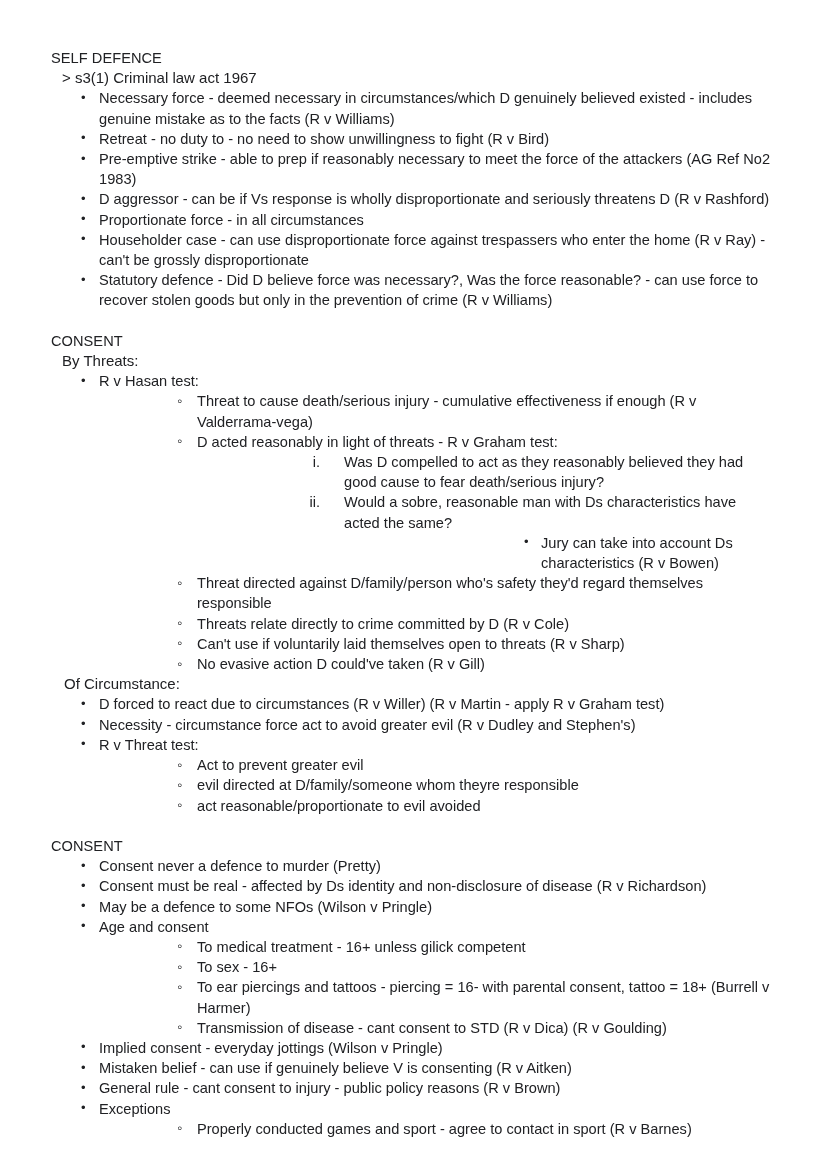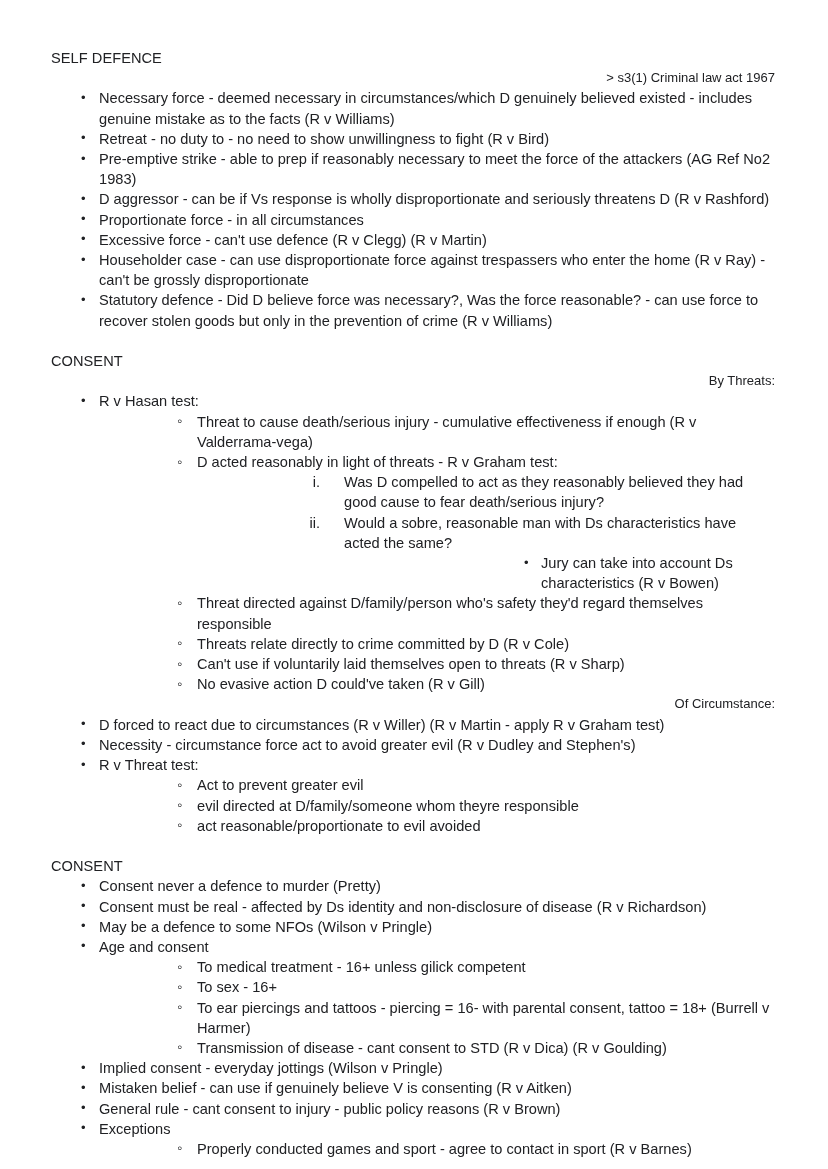--- a/index.html
+++ b/index.html
@@ -28,26 +28,25 @@
   }
   .section-title {
     font-size: 14.6px;
     line-height: 20.2px;
     letter-spacing: 0.05px;
     margin: 0;
     padding: 0;
     white-space: pre;
   }
   .sub-head {
-    font-size: 13px;
+    font-size: 15px;
     line-height: 20.2px;
     margin: 0 0 0 11px;
     padding: 0;
     white-space: pre;
-    text-align: right;
   }
   .sub-head.indent2 {
     margin-left: 13px;
   }
   .spacer {
     height: 20.2px;
   }
   ul, ol {
     margin: 0;
     padding: 0;
@@ -141,23 +140,20 @@
           <span class="txt">Retreat - no duty to - no need to show unwillingness to fight (R v Bird)</span>
         </li>
       <li>
           <span class="txt">Pre-emptive strike - able to prep if reasonably necessary to meet the force of the attackers (AG Ref No2 1983)</span>
         </li>
       <li>
           <span class="txt">D aggressor - can be if Vs response is wholly disproportionate and seriously threatens D (R v Rashford)</span>
         </li>
       <li>
           <span class="txt">Proportionate force - in all circumstances</span>
-        </li>
-      <li>
-          <span class="txt">Excessive force - can't use defence (R v Clegg) (R v Martin)</span>
         </li>
       <li>
           <span class="txt">Householder case - can use disproportionate force against trespassers who enter the home (R v Ray) - can't be grossly disproportionate</span>
         </li>
       <li>
           <span class="txt">Statutory defence - Did D believe force was necessary?, Was the force reasonable? - can use force to recover stolen goods but only in the prevention of crime (R v Williams)</span>
         </li>
     </ul>
   </div>
 

